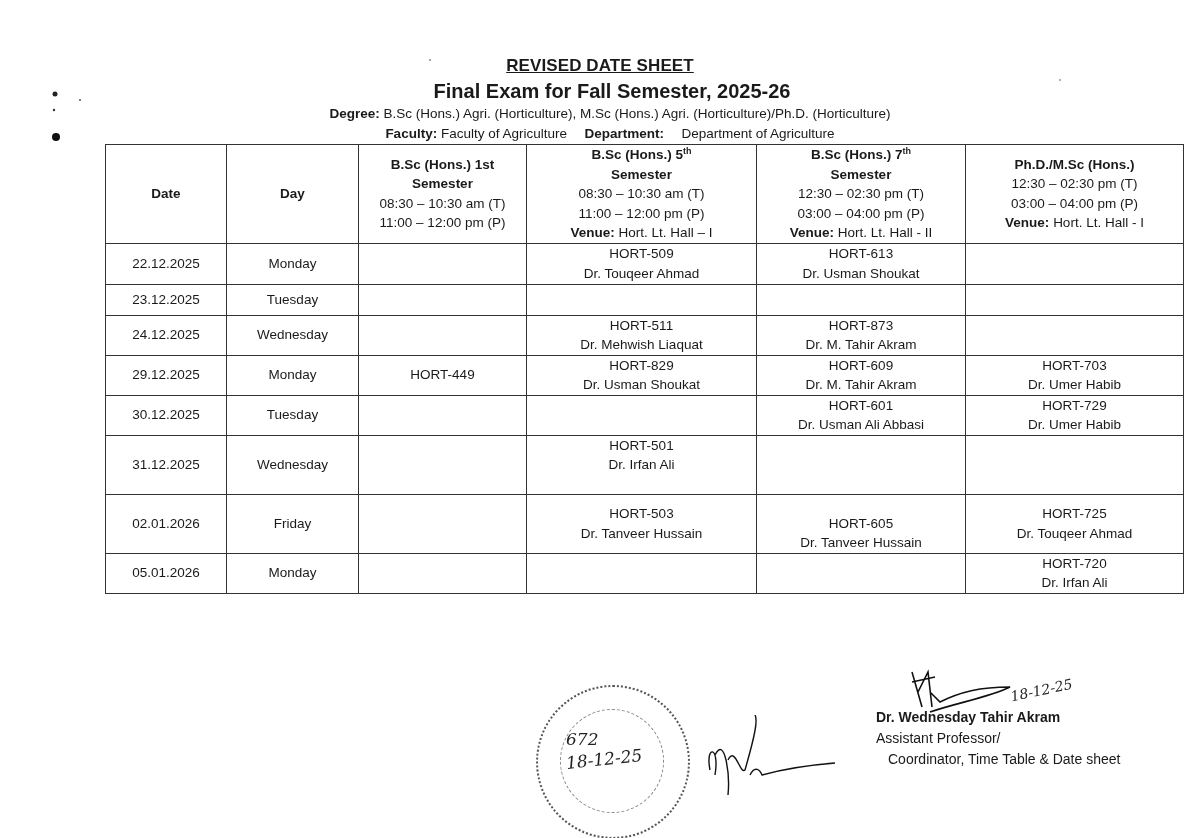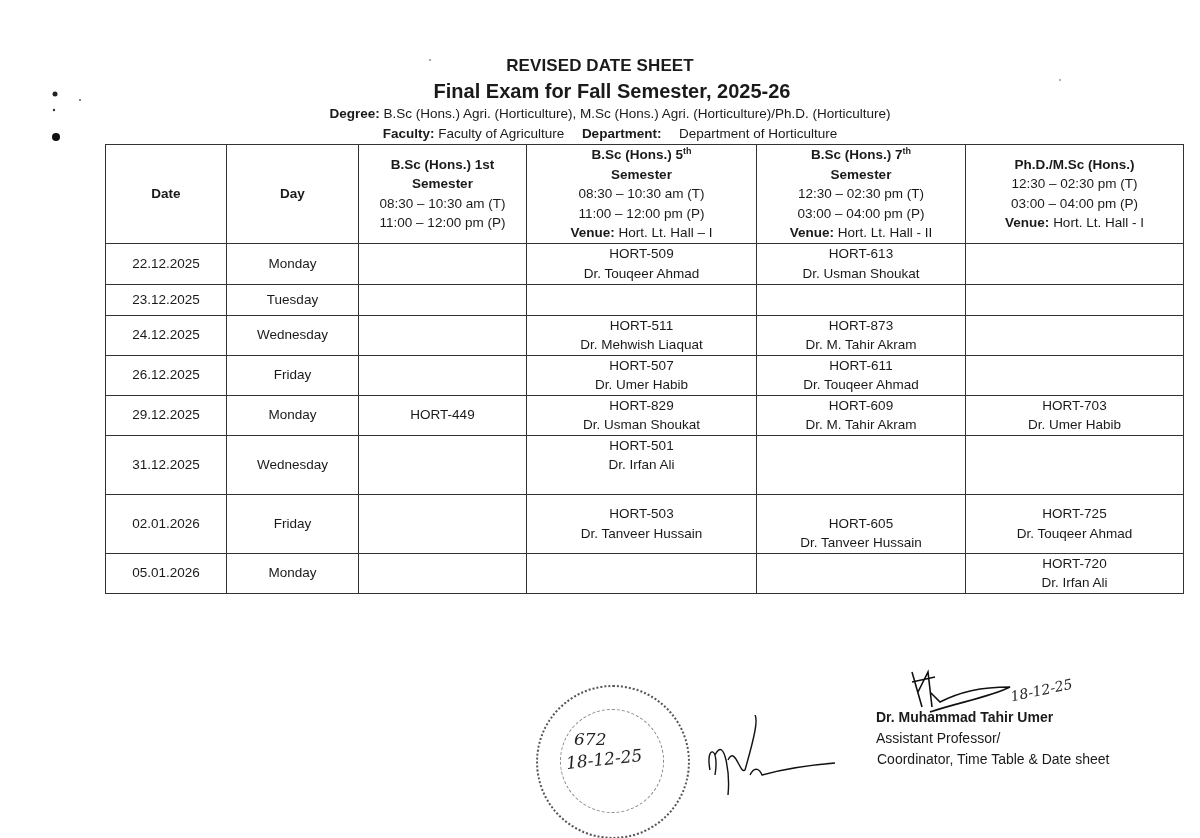--- a/index.html
+++ b/index.html
@@ -1,21 +1,21 @@
 <!DOCTYPE html>
 <html><head>
 <meta charset="utf-8">
 <style>
   html, body { margin: 0; padding: 0; }
   body {
     width: 1200px; height: 838px; background: #ffffff; position: relative; overflow: hidden;
     font-family: "Liberation Sans", "DejaVu Sans", sans-serif; color: #1a1a1a;
   }
   .hdr { position: absolute; left: 0; width: 1200px; text-align: center; }
-  .title1 { top: 56px; font-size: 17px; font-weight: bold; letter-spacing: 0.1px; }
+  .title1 { top: 56px; font-size: 17px; font-weight: bold; text-decoration: underline; letter-spacing: 0.1px; }
   .title2 { top: 80px; font-size: 20px; font-weight: bold; padding-left: 12px; }
   .line3 { top: 106px; font-size: 13.5px; left: 10px; }
   .line4 { top: 126px; font-size: 13.5px; left: 10px; }
   .lbl { font-weight: bold; }
   .gap { display: inline-block; width: 10px; }
 
   table.sheet {
     position: absolute; left: 105px; top: 144px; width: 1078px;
     border-collapse: collapse; table-layout: fixed; font-size: 13.5px;
   }
@@ -28,28 +28,28 @@
   .cell-code, .cell-teacher { display: block; }
 
   .stamp {
     position: absolute; left: 536px; top: 685px; width: 150px; height: 150px; border-radius: 50%;
     border: 2px dotted #555;
   }
   .stamp-inner {
     position: absolute; left: 22px; top: 22px; width: 102px; height: 102px; border-radius: 50%;
     border: 1.5px dashed #888;
   }
-  .stamp-num { position: absolute; left: 36px; top: 42px; font-size: 17px; font-family: "DejaVu Serif", serif; font-style: italic; color: #222; }
+  .stamp-num { position: absolute; left: 28px; top: 42px; font-size: 17px; font-family: "DejaVu Serif", serif; font-style: italic; color: #222; }
   .stamp-date { position: absolute; left: 28px; top: 62px; font-size: 17px; font-family: "DejaVu Serif", serif; font-style: italic; color: #222; transform: rotate(-6deg); }
   .sig-left { position: absolute; left: 700px; top: 715px; }
   .sig-right { position: absolute; left: 900px; top: 662px; }
   .sig-date { position: absolute; left: 1010px; top: 682px; font-family: "DejaVu Serif", serif; font-style: italic; font-size: 14px; transform: rotate(-12deg); color: #222; }
   .signatory { position: absolute; left: 876px; top: 707px; font-size: 14px; line-height: 21px; }
   .signatory .name { font-weight: bold; }
-  .signatory .l3 { margin-left: 1px; }
+  .signatory .l3 { margin-left: 12px; }
   .specks { position: absolute; left: 0; top: 0; }
 </style>
 </head>
 <body>
 
 <svg class="specks" width="1200" height="838">
   <circle cx="55" cy="94" r="2.5" fill="#222"></circle>
   <circle cx="54" cy="110" r="1.2" fill="#333"></circle>
   <circle cx="56" cy="137" r="4" fill="#111"></circle>
   <circle cx="80" cy="100" r="1" fill="#555"></circle>
@@ -62,21 +62,21 @@
 <div class="hdr line3">
   <span class="lbl">Degree:</span>
   <span>B.Sc (Hons.) Agri. (Horticulture), M.Sc (Hons.) Agri. (Horticulture)/Ph.D. (Horticulture)</span>
 </div>
 <div class="hdr line4">
   <span class="lbl">Faculty:</span>
   <span>Faculty of Agriculture</span>
   <span class="gap"></span>
   <span class="lbl">Department:</span>
   <span class="gap"></span>
-  <span>Department of Horticulture</span>
+  <span>Department of Agriculture</span>
 </div>
 
 <table class="sheet">
   <colgroup>
     <col style="width:121px">
       <col style="width:132px">
       <col style="width:168px">
     <col style="width:230px">
       <col style="width:209px">
       <col style="width:218px">
@@ -168,56 +168,56 @@
       <td>
           <span class="cell-code">HORT-873</span>
           <span class="cell-teacher">Dr. M. Tahir Akram</span>
         </td>
       <td>
           <span class="cell-code"></span>
           <span class="cell-teacher"></span>
         </td>
     </tr>
     <tr style="height:39px">
-      <td>26.12.2025</td>
-      <td>Friday</td>
-      <td>
-          <span class="cell-code"></span>
-          <span class="cell-teacher"></span>
-        </td>
-      <td>
-          <span class="cell-code">HORT-507</span>
-          <span class="cell-teacher">Dr. Umer Habib</span>
-        </td>
-      <td>
-          <span class="cell-code">HORT-611</span>
-          <span class="cell-teacher">Dr. Touqeer Ahmad</span>
-        </td>
-      <td>
-          <span class="cell-code"></span>
-          <span class="cell-teacher"></span>
-        </td>
-    </tr>
-    <tr style="height:39px">
       <td>29.12.2025</td>
       <td>Monday</td>
       <td>
           <span class="cell-code">HORT-449</span>
           <span class="cell-teacher"></span>
         </td>
       <td>
           <span class="cell-code">HORT-829</span>
           <span class="cell-teacher">Dr. Usman Shoukat</span>
         </td>
       <td>
           <span class="cell-code">HORT-609</span>
           <span class="cell-teacher">Dr. M. Tahir Akram</span>
         </td>
       <td>
           <span class="cell-code">HORT-703</span>
+          <span class="cell-teacher">Dr. Umer Habib</span>
+        </td>
+    </tr>
+    <tr style="height:39px">
+      <td>30.12.2025</td>
+      <td>Tuesday</td>
+      <td>
+          <span class="cell-code"></span>
+          <span class="cell-teacher"></span>
+        </td>
+      <td>
+          <span class="cell-code"></span>
+          <span class="cell-teacher"></span>
+        </td>
+      <td>
+          <span class="cell-code">HORT-601</span>
+          <span class="cell-teacher">Dr. Usman Ali Abbasi</span>
+        </td>
+      <td>
+          <span class="cell-code">HORT-729</span>
           <span class="cell-teacher">Dr. Umer Habib</span>
         </td>
     </tr>
     <tr style="height:59px">
       <td>31.12.2025</td>
       <td>Wednesday</td>
       <td>
           <span class="cell-code"></span>
           <span class="cell-teacher"></span>
         </td>
@@ -286,16 +286,16 @@
 <svg class="sig-left" width="140" height="90">
   <path d="M10 55 C 5 30, 20 30, 15 60 M15 40 C 25 20, 30 60, 28 80 M28 45 C 35 30, 40 60, 45 55 M45 55 C 55 20, 58 5, 55 0 M50 60 C 55 50, 60 55, 62 60 C 80 55, 110 50, 135 48" fill="none" stroke="#111" stroke-width="1.4"></path>
 </svg>
 
 <svg class="sig-right" width="140" height="60">
   <path d="M12 10 L 22 45 M12 20 L 35 15 M18 30 L 28 10 L 32 45 M30 30 L 40 40 C 60 30, 80 25, 110 25 C 90 35, 60 40, 30 50" fill="none" stroke="#111" stroke-width="1.6"></path>
 </svg>
 <span class="sig-date">18-12-25</span>
 
 <div class="signatory">
-  <div class="name">Dr. Muhammad Tahir Umer</div>
+  <div class="name">Dr. Wednesday Tahir Akram</div>
   <div>Assistant Professor/</div>
   <div class="l3">Coordinator, Time Table &amp; Date sheet</div>
 </div>
 
 </body></html>

